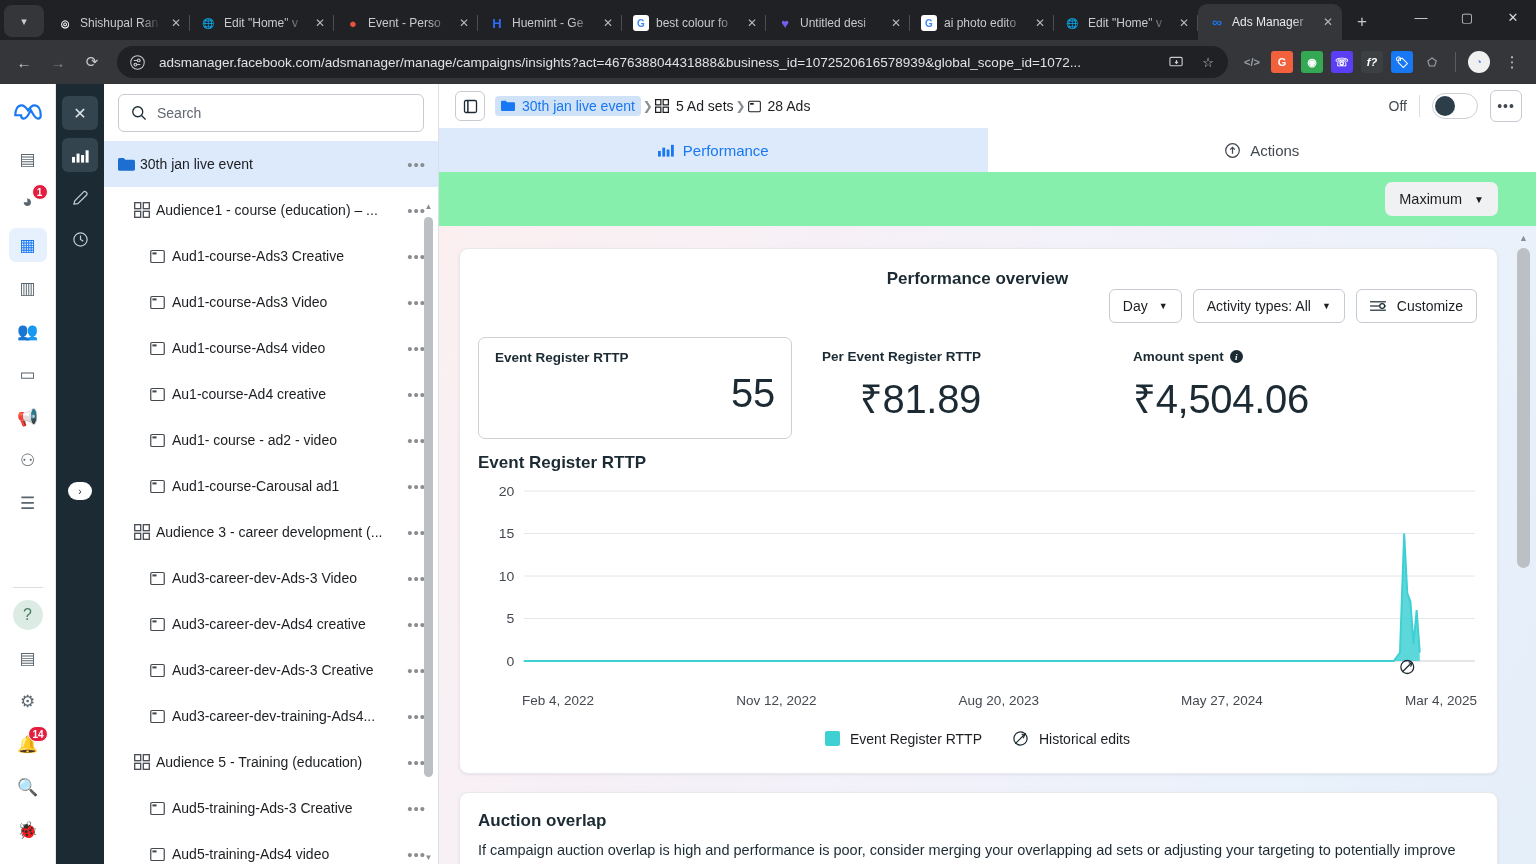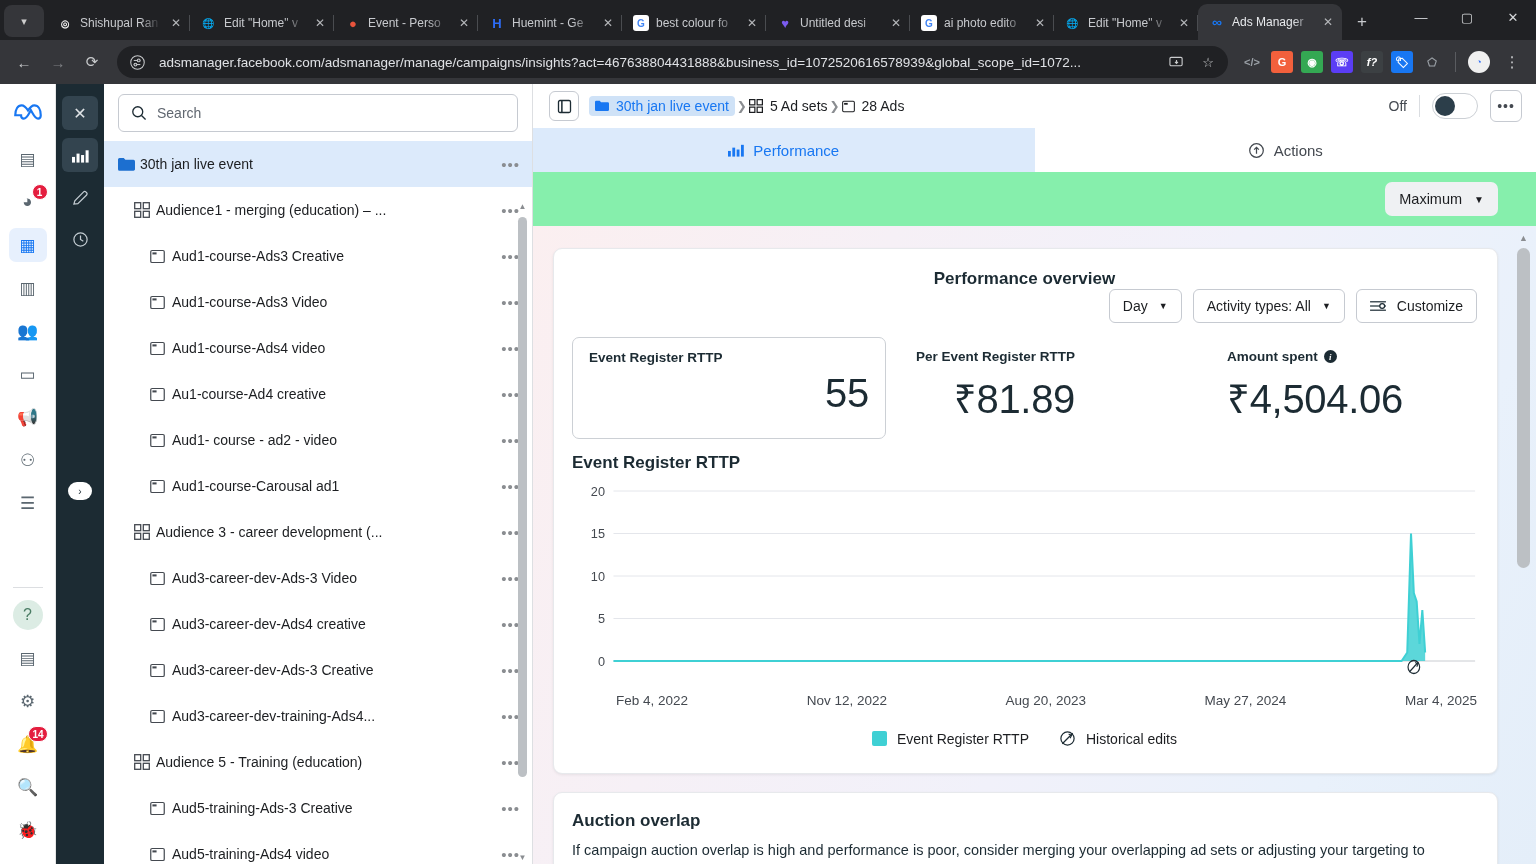--- a/index.html
+++ b/index.html
@@ -127,21 +127,21 @@
   .strip-btn.plain { background: transparent; color: #c3ccd2; }
   .strip-expand {
     position: absolute; top: 398px; width: 24px; height: 18px;
     background: #fff; border-radius: 11px; display: flex;
     align-items: center; justify-content: center;
     color: #1c2b33; font-size: 10px;
   }
 
   
   .navpanel {
-    width: 429px; background: #fff; flex: none;
+    width: 335px; background: #fff; flex: none;
     display: flex; flex-direction: column;
     border-right: 1px solid #dddfe2; position: relative;
   }
   .searchwrap { padding: 10px 14px 9px 14px; }
   .searchbox {
     height: 38px; border: 1px solid #c6cad1; border-radius: 6px;
     display: flex; align-items: center; gap: 10px; padding: 0 12px;
   }
   .searchbox .ph { color: #606770; font-size: 14px; }
   .navlist { flex: 1; overflow: hidden; position: relative; }
@@ -489,21 +489,21 @@
           </div>
           <div class="navrow lvl-adset">
             <span class="nav-ic">
               <svg width="16" height="16" viewBox="0 0 16 16">
                 <rect x=".7" y=".7" width="6" height="6" fill="none" stroke="#444950" stroke-width="1.3"></rect>
                 <rect x="9.3" y=".7" width="6" height="6" fill="none" stroke="#444950" stroke-width="1.3"></rect>
                 <rect x=".7" y="9.3" width="6" height="6" fill="none" stroke="#444950" stroke-width="1.3"></rect>
                 <rect x="9.3" y="9.3" width="6" height="6" fill="none" stroke="#444950" stroke-width="1.3"></rect>
               </svg>
             </span>
-            <span class="rlabel">Audience1 - merging (education) – ...</span>
+            <span class="rlabel">Audience1 - course (education) – ...</span>
             <span class="dots">•••</span>
           </div>
           <div class="navrow lvl-ad">
             <span class="nav-ic">
               <svg width="15" height="15" viewBox="0 0 16 16">
                 <rect x=".8" y="1.6" width="14.4" height="12.8" rx="1.4" fill="none" stroke="#444950" stroke-width="1.3"></rect>
                 <rect x="2.6" y="3.6" width="4.4" height="2.2" fill="#444950"></rect>
               </svg>
             </span>
             <span class="rlabel">Aud1-course-Ads3 Creative</span>

